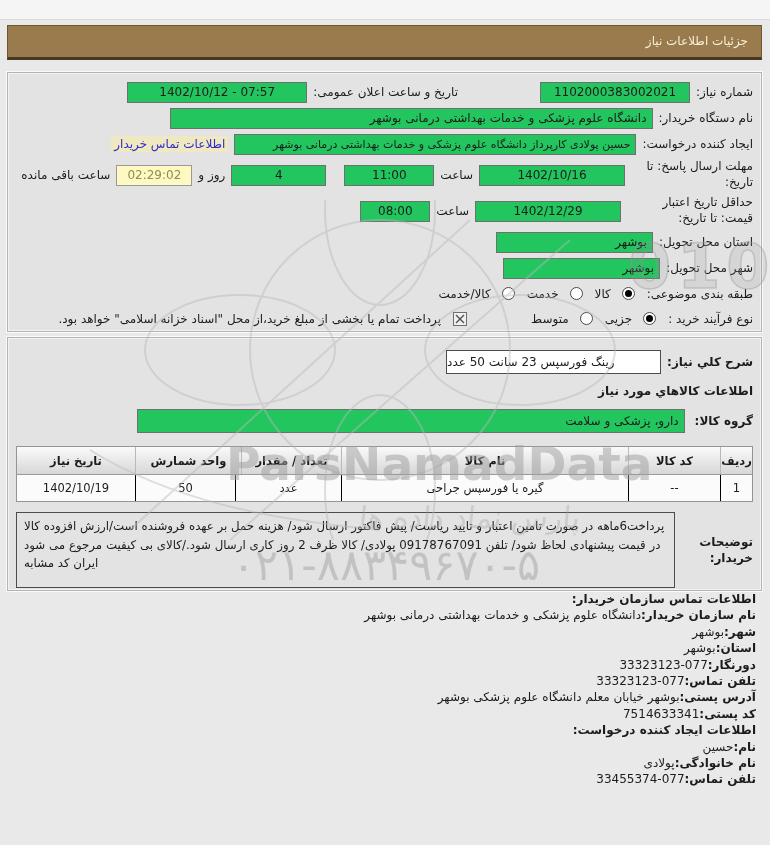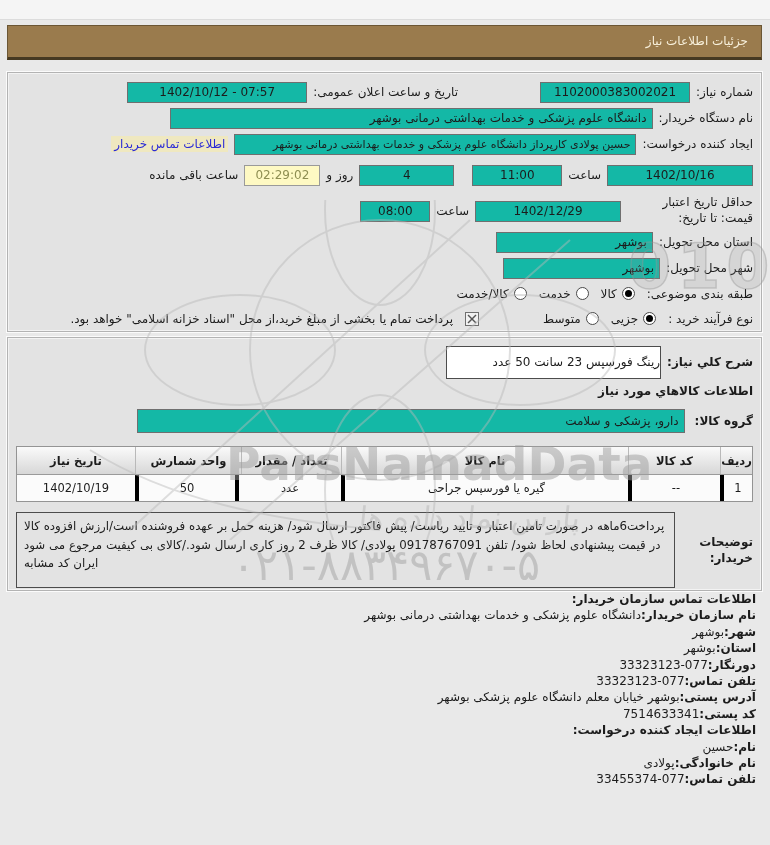--- a/index.html
+++ b/index.html
@@ -21,43 +21,43 @@
     padding:6px 8px;
   }
   .panel1{top:72px;height:260px}
   .panel2{top:337px;height:254px}
   .frow{display:flex;align-items:center;gap:6px}
   .h26{height:26px}.h36{height:36px}
   .lbl{white-space:nowrap}
   .lblw{white-space:normal;line-height:1.3}
   .b{font-weight:bold}
   .input{
-    display:flex;align-items:center;height:21px;background:#14b8a6;
+    display:flex;align-items:center;height:21px;background:#22c55e;
     border:1px solid #6f6f6f;overflow:hidden;white-space:nowrap;
   }
   .center{justify-content:center}
   .right{justify-content:flex-start;padding:0 5px}
   .ltr{direction:ltr;unicode-bidi:isolate}
   .timer{background:#fef9c3;color:#8e8e52;border:1px solid #9a9a9a}
   .sp70{width:70px}.sp40{width:40px}.sp6{width:6px}
   .link{color:#2b2bd5;background:#efe8c0;padding:1px 3px;white-space:nowrap;cursor:pointer}
   .radio{width:13px;height:13px;border-radius:50%;border:1px solid #4a4a4a;background:#fff;flex:0 0 auto}
   .radio.sel{position:relative}
   .radio.sel::after{content:"";position:absolute;width:7px;height:7px;margin:2px;border-radius:50%;background:#000;display:block}
-  .optgrp{display:flex;align-items:center;gap:5px}
+  .optgrp{display:flex;align-items:center;gap:11px}
   .cbox{width:14px;height:14px;flex:0 0 aufo}
   .smalltxt{font-size:12px;white-space:nowrap}
   
-  .descbox{width:215px;height:33px;background:#fff;border:1px solid #4c4c4c;display:flex;align-items:center;justify-content:flex-start;white-space:nowrap}
+  .descbox{width:215px;height:24px;background:#fff;border:1px solid #4c4c4c;display:flex;align-items:center;justify-content:flex-end;white-space:nowrap}
   .groupinput{width:548px;height:24px;margin-right:4px}
   .tbl{margin-top:12px;border:1px solid #949494;background:#fcfcfc}
   .thead{display:flex;height:28px;background:linear-gradient(#fafafa,#d7d7d7);border-bottom:1px solid #9a9a9a;font-weight:bold;font-size:11.5px}
   .trow{display:flex;height:26px;font-size:11.5px;background:#fbfbfb}
   .cell{display:flex;align-items:center;justify-content:center;border-left:1px solid #b9b9b9;overflow:hidden;white-space:nowrap}
-  .trow .cell{border-left:4px solid #000000}
+  .trow .cell{border-left:1px solid #000000}
   .cell:last-child{border-left:none}
   .c0{width:32px}.c1{width:92px}.c2{flex:1}.c3{width:106px}.c4{width:100px}.c5{width:118px}
   .notesrow{display:flex;margin-top:10px;gap:8px;align-items:center}
   .noteslbl{width:70px;font-weight:bold;line-height:1.35}
   .notesbox{flex:1;height:76px;border:1px solid #4c4c4c;padding:4px 7px;line-height:18.5px;font-size:11.8px;text-align:left}
   
   .contact{position:absolute;top:591px;right:14px;left:10px;line-height:16.4px;font-size:12px}
   .c-line .b{margin-left:0}
   
   .wm{position:absolute;pointer-events:none;z-index:6}
@@ -109,20 +109,21 @@
 
   <div class="frow h26">
     <span class="lbl">ایجاد کننده درخواست:</span>
     <div class="input right" style="width:402px;font-size:11px">
       <span>حسین پولادی کارپرداز دانشگاه علوم پزشکی و خدمات بهداشتی درمانی بوشهر</span>
     </div>
     <span class="link">اطلاعات تماس خریدار</span>
   </div>
 
   <div class="frow h36">
+    <span class="lblw" style="width:122px">مهلت ارسال پاسخ: تا تاریخ:</span>
     <div class="input center" style="width:146px">
       <span class="ltr">1402/10/16</span>
     </div>
     <span class="lbl">ساعت</span>
     <div class="input center" style="width:90px">
       <span class="ltr">11:00</span>
     </div>
     <span class="sp6"></span>
     <div class="input center" style="width:95px">
       <span class="ltr">4</span>

